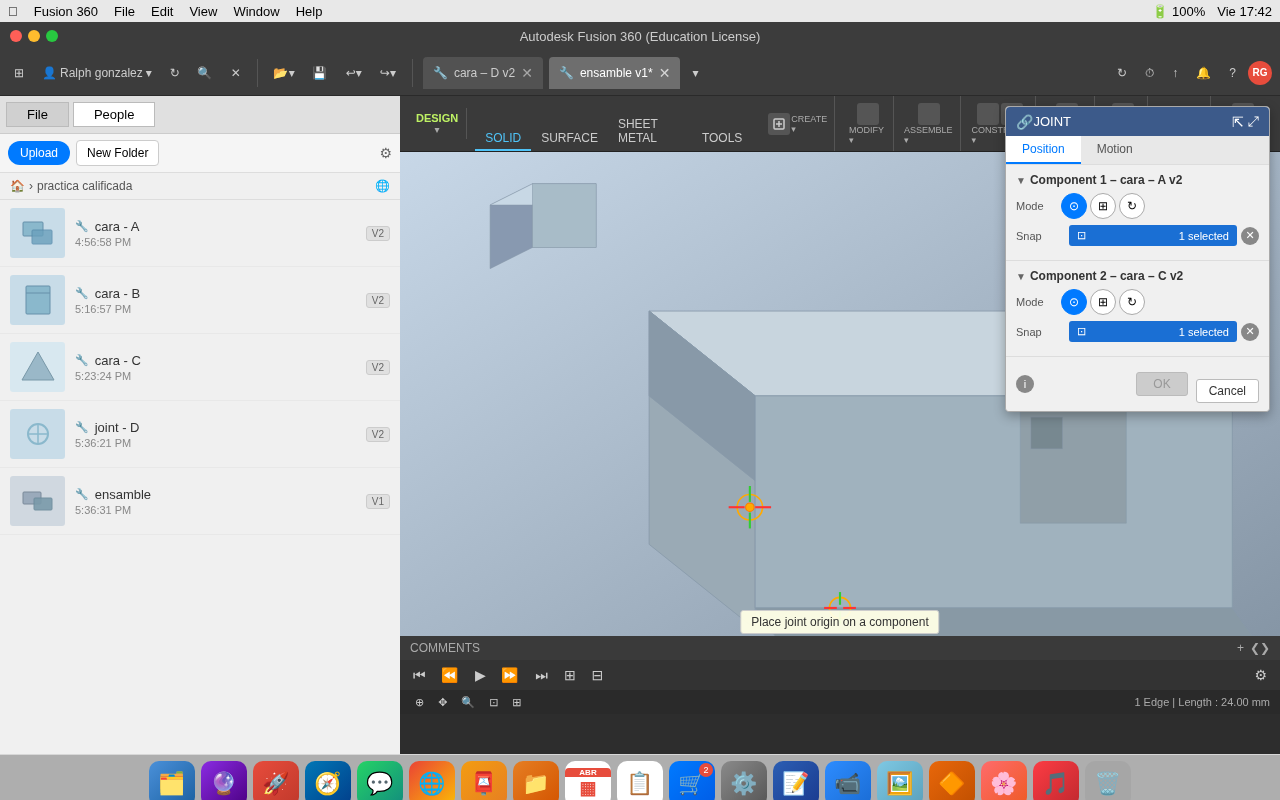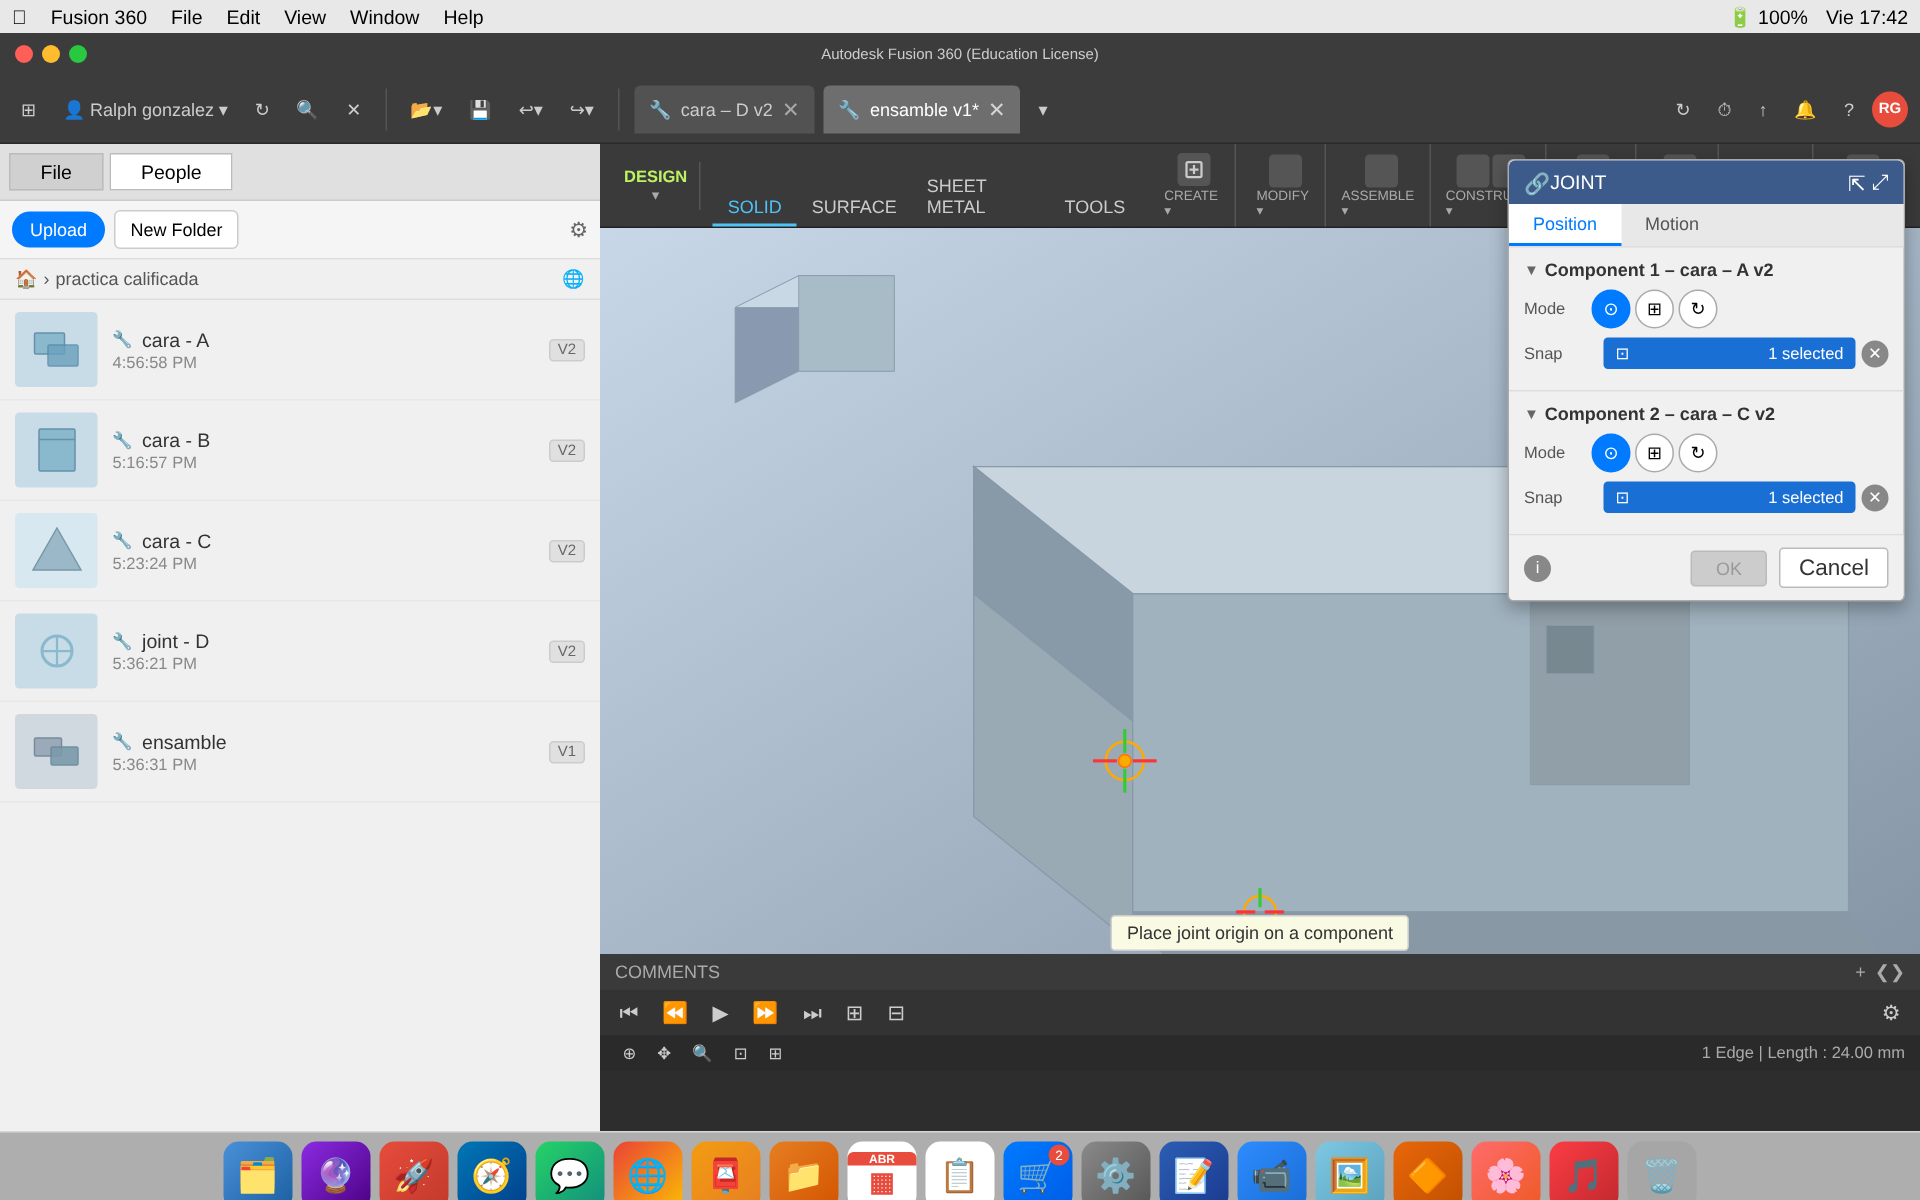--- a/index.html
+++ b/index.html
@@ -18,21 +18,21 @@
     #title-bar {
       width: 1280px; height: 28px; background: #3c3c3c;
       display: flex; align-items: center; justify-content: center;
       position: relative;
     }
     #title-bar .traffic-lights { position: absolute; left: 10px; display: flex; gap: 6px; }
     .tl { width: 12px; height: 12px; border-radius: 50%; }
     .tl.red { background: #ff5f57; }
     .tl.yellow { background: #febc2e; }
     .tl.green { background: #28c840; }
-    #title-bar .title { color: #ccc; font-size: 10px; }
+    #title-bar .title { color: #ccc; font-size: 13px; }
 
     
     #toolbar {
       width: 1280px; height: 46px; background: #3c3c3c;
       display: flex; align-items: center; padding: 0 8px; gap: 6px;
       border-bottom: 1px solid #2a2a2a;
     }
     .toolbar-btn {
       color: #ccc; background: transparent; border: none; cursor: pointer;
       padding: 4px 6px; border-radius: 4px; font-size: 12px; display: flex; align-items: center; gap: 3px;
@@ -121,21 +121,21 @@
     .section-collapse { color: #666; font-size: 10px; }
     .joint-row { display: flex; align-items: center; margin-bottom: 6px; }
     .joint-label { width: 45px; font-size: 11px; color: #555; }
     .mode-btns { display: flex; gap: 3px; }
     .mode-btn { width: 26px; height: 26px; border-radius: 50%; border: 1px solid #aaa; background: #fff; cursor: pointer; display: flex; align-items: center; justify-content: center; font-size: 12px; }
     .mode-btn.active { background: #007aff; border-color: #007aff; color: #fff; }
     .snap-select { flex: 1; margin-left: 8px; background: #1a6fd4; color: #fff; border: none; border-radius: 3px; padding: 4px 8px; font-size: 11px; cursor: pointer; display: flex; align-items: center; justify-content: space-between; }
     .snap-clear { width: 18px; height: 18px; border-radius: 50%; border: none; background: #888; color: #fff; cursor: pointer; font-size: 11px; margin-left: 4px; }
     .joint-footer { padding: 8px 10px; display: flex; gap: 8px; justify-content: flex-end; align-items: center; background: #f0f0f0; border-radius: 0 0 4px 4px; }
     .ok-btn { padding: 4px 16px; background: #ccc; color: #999; border: 1px solid #bbb; border-radius: 3px; cursor: not-allowed; font-size: 12px; }
-    .cancel-btn { padding: 4px 12px; background: #fff; color: #333; border: 1px solid #bbb; border-radius: 3px; cursor: pointer; font-size: 15px; }
+    .cancel-btn { padding: 4px 12px; background: #fff; color: #333; border: 1px solid #bbb; border-radius: 3px; cursor: pointer; font-size: 12px; margin-top: 14px; }
     .info-icon { width: 18px; height: 18px; border-radius: 50%; background: #888; color: #fff; display: flex; align-items: center; justify-content: center; font-size: 11px; cursor: pointer; }
 
     
     #tooltip {
       position: absolute; bottom: 80px; left: 50%; transform: translateX(-50%);
       background: rgba(255,255,230,0.95); border: 1px solid #ccc; padding: 4px 10px;
       font-size: 12px; color: #333; border-radius: 3px; white-space: nowrap;
     }
 
     
@@ -342,21 +342,21 @@
         <span style="color:#aaa; font-size:10px;">▾</span>
       </div>
       <div style="display:flex; align-items:flex-end; height:100%; gap:0px;">
         <span class="design-tab active">SOLID</span>
         <span class="design-tab">SURFACE</span>
         <span class="design-tab">SHEET METAL</span>
         <span class="design-tab">TOOLS</span>
       </div>
       <div style="display:flex; align-items:center; margin-left:8px; gap:4px; height:100%;">
 
-        <div class="toolbar-section" style="display:flex; flex-direction:column; align-items:center; justify-content:center; padding:4px 6px; cursor:pointer; height:100%; border-right:1px solid #555;">
+        <div class="toolbar-section" style="display:flex; align-items:center; justify-content:center; padding:4px 6px; cursor:pointer; height:100%; border-right:1px solid #555;">
           <div style="display:flex; gap:2px;">
             <div style="width:22px;height:22px;background:#555;border-radius:3px;display:flex;align-items:center;justify-content:center;">
               <svg width="14" height="14" viewBox="0 0 14 14">
                   <rect x="2" y="2" width="10" height="10" rx="1" fill="none" stroke="#ccc" stroke-width="1.5"></rect>
                   <line x1="7" y1="4" x2="7" y2="10" stroke="#ccc" stroke-width="1.5"></line>
                   <line x1="4" y1="7" x2="10" y2="7" stroke="#ccc" stroke-width="1.5"></line>
                 </svg>
             </div>
           </div>
           <span style="font-size:9px;color:#aaa;">CREATE ▾</span>

